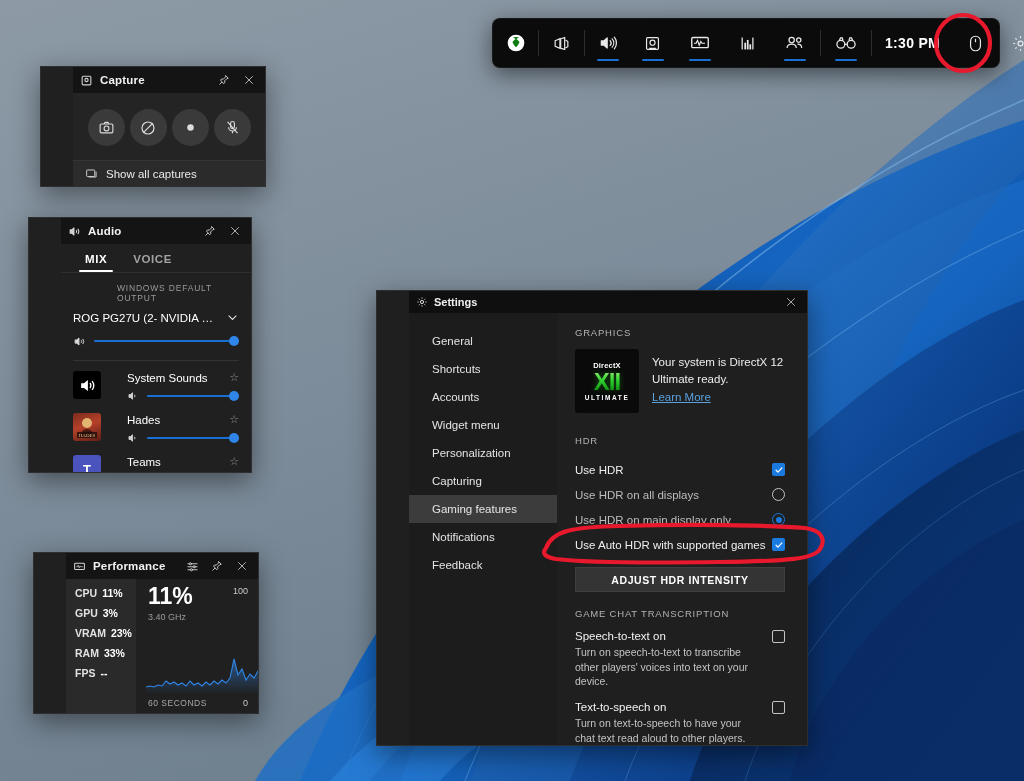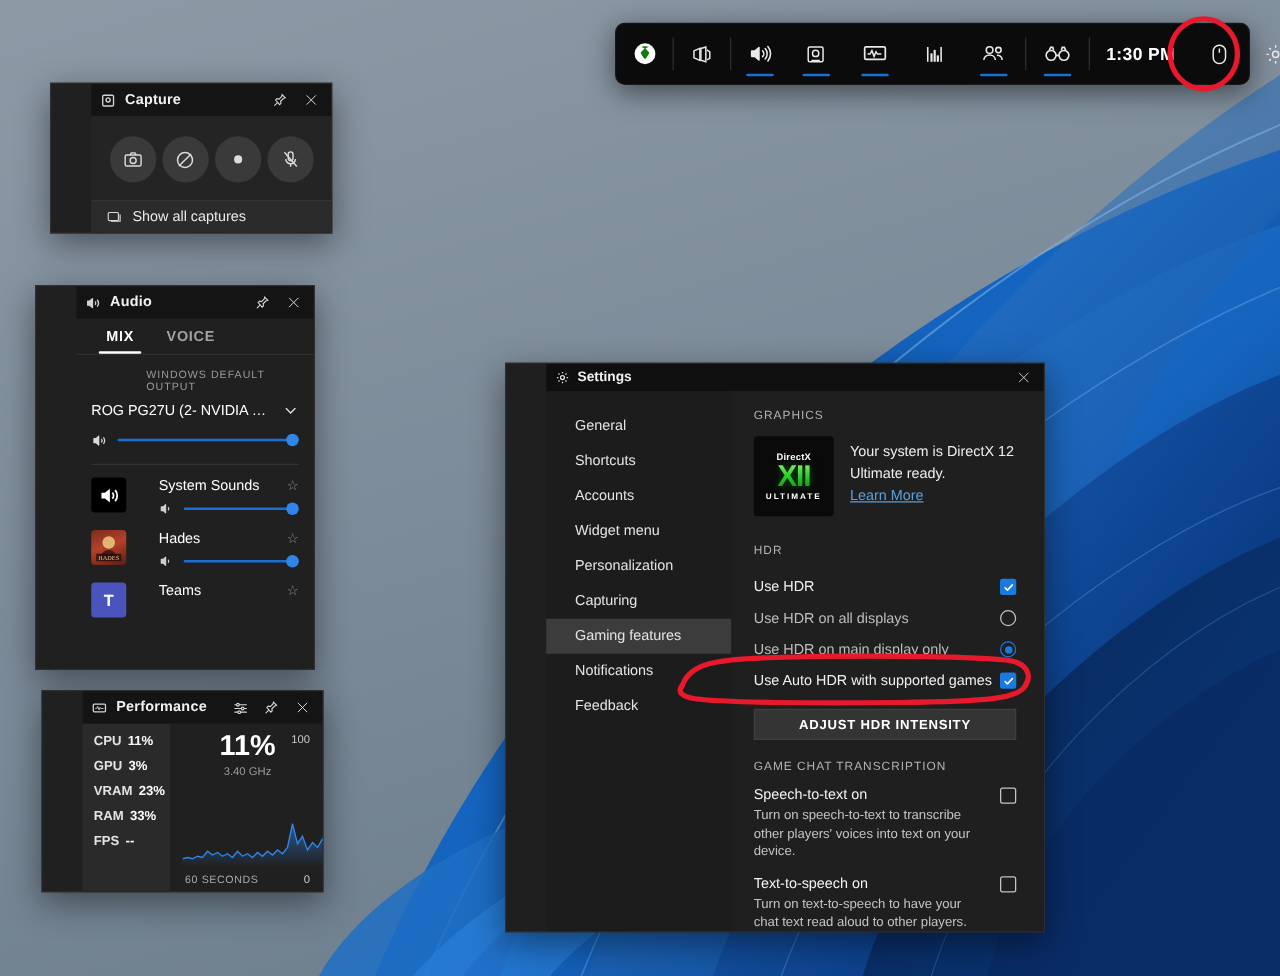--- a/index.html
+++ b/index.html
@@ -107,21 +107,21 @@
     border-top: 1px solid rgba(255,255,255,0.05);
     height: 26px;
     display: flex; align-items: center;
     gap: 8px;
     padding: 0 12px;
     cursor: pointer;
   }
   .cap-footer-label { font-size: 11.5px; color: #e9e9e9; }
 
   
-  #audio-widget { left: 28px; top: 228px; width: 224px; height: 308px; }
+  #audio-widget { left: 28px; top: 217px; width: 224px; height: 256px; }
   .aud-tabs {
     display: flex; gap: 6px;
     padding: 0 14px;
     border-bottom: 1px solid rgba(255,255,255,0.07);
     background: #202020;
   }
   .aud-tab {
     padding: 9px 10px 7px 10px;
     font-size: 11.5px; font-weight: bold;
     color: #a2a2a2; letter-spacing: .6px;
@@ -173,21 +173,21 @@
     display: flex; align-items: center; justify-content: center;
     overflow: hidden;
   }
   .aud-app-right { flex: 1; min-width: 0; }
   .aud-app-head { display: flex; align-items: center; }
   .aud-app-name { flex: 1; font-size: 11.5px; color: #ffffff; }
   .star { color: #8a8a8a; font-size: 11px; cursor: pointer; }
 
   
   #perf-widget { left: 33px; top: 552px; width: 226px; height: 162px; }
-  .perf-body { display: flex; height: 136px; background: #202020; text-align: center; }
+  .perf-body { display: flex; height: 136px; background: #202020; }
   .perf-left {
     width: 70px; background: #2a2a2a;
     padding: 8px 0 0 9px;
   }
   .perf-stat {
     display: flex; gap: 5px; align-items: baseline;
     margin-bottom: 8px;
     font-size: 10.5px; font-weight: bold;
   }
   .perf-stat-label { color: #e2e2e2; }
@@ -204,21 +204,21 @@
     font-size: 9px; color: #c9c9c9;
   }
   .perf-axis {
     position: absolute; left: 12px; bottom: 7px;
     font-size: 8.5px; color: #a8a8a8; letter-spacing: .5px;
   }
   #perf-graph { position: absolute; left: 10px; right: 6px; bottom: 22px; height: 46px; }
 
   
   #settings-window {
-    left: 404px; top: 290px;
+    left: 376px; top: 290px;
     width: 432px; height: 456px;
     background: #1f1f1f;
     z-index: 20;
   }
   .set-titlebar {
     height: 22px; background: #0f0f0f;
     display: flex; align-items: center; gap: 6px; padding: 0 7px;
   }
   .set-title { flex: 1; font-size: 11px; color: #f0f0f0; font-weight: bold; }
   .set-main { display: flex; height: calc(100% - 22px); }

